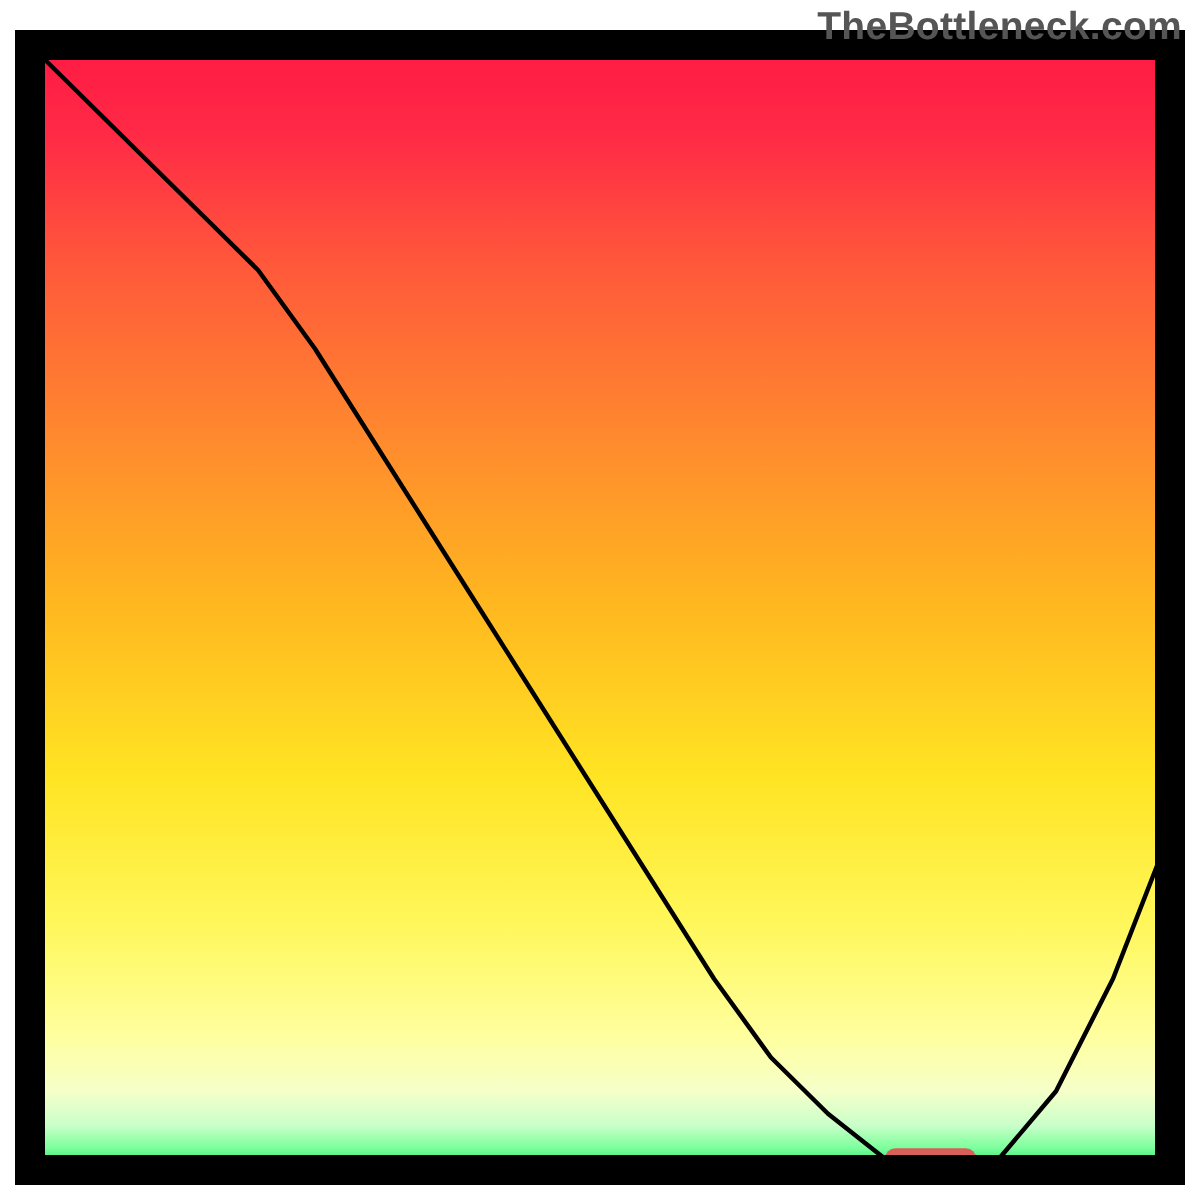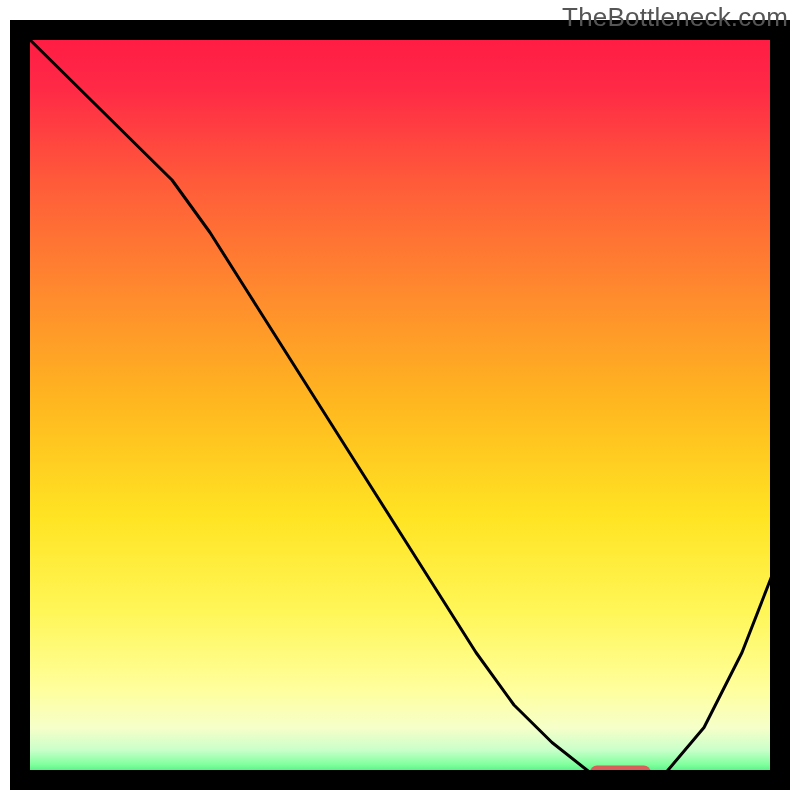--- a/index.html
+++ b/index.html
@@ -16,21 +16,21 @@
     height: 800px;
   }
   svg {
     display: block;
   }
   .watermark {
     position: absolute;
     top: 2px;
     right: 12px;
     font-size: 26px;
-    font-weight: 400;
+    font-weight: 700;
     color: #555;
     letter-spacing: 0.2px;
     user-select: none;
   }
 </style>
 </head>
 <body>
 
 <div class="canvas-wrap">
   <svg width="800" height="800" viewBox="0 0 800 800" xmlns="http://www.w3.org/2000/svg">

